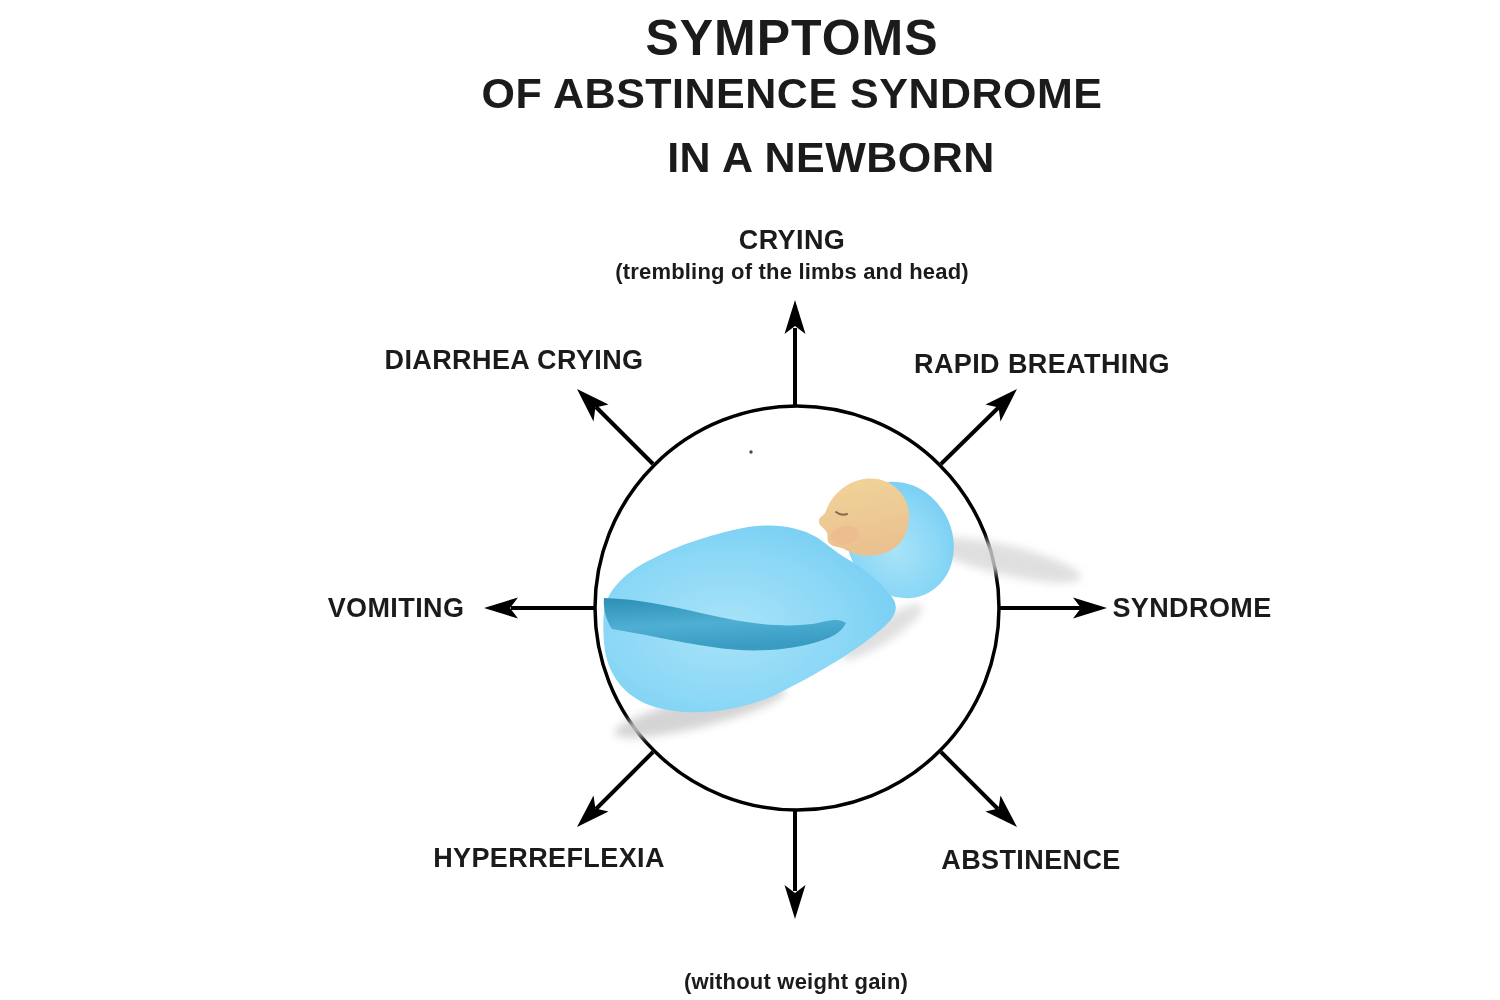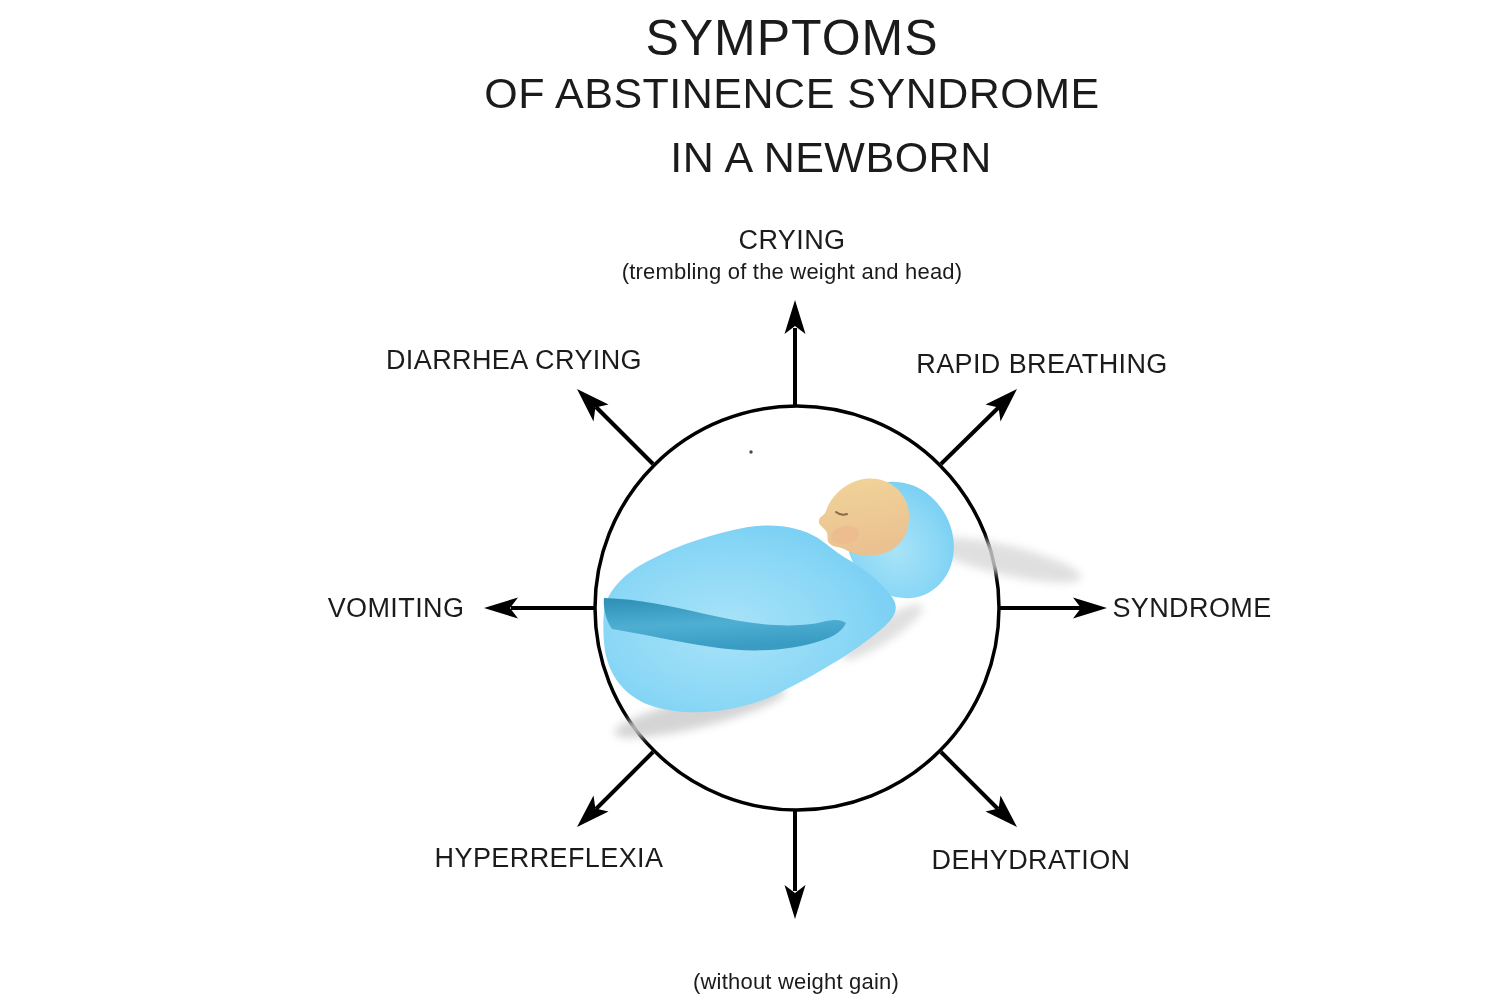--- a/index.html
+++ b/index.html
@@ -14,21 +14,21 @@
     background:var(--bg);
     overflow:hidden;
     font-family:"Liberation Sans", sans-serif;
   }
   .canvas svg{position:absolute;left:0;top:0;}
   .txt{
     position:absolute;
     transform:translate(-50%,-50%);
     white-space:nowrap;
     color:var(--text);
-    font-weight:400;
+    font-weight:700;
     text-align:right;
   }
   .title-1{font-size:50px;letter-spacing:1px;}
   .title-2{font-size:43px;letter-spacing:0.5px;}
   .label{font-size:27px;letter-spacing:0.4px;}
   .sublabel{font-size:22px;letter-spacing:0.2px;}
 </style>
 </head>
 <body>
 
@@ -139,27 +139,27 @@
     </g>
   </svg>
 
   <div>
     <div class="txt title-1" style="left:792px;top:38px;">SYMPTOMS</div>
     <div class="txt title-2" style="left:792px;top:93px;">OF ABSTINENCE SYNDROME</div>
     <div class="txt title-2" style="left:831px;top:140px;margin-top:17px;">IN A NEWBORN</div>
   </div>
 
   <div class="txt label" style="left:792px;top:240px;">CRYING</div>
-  <div class="txt sublabel" style="left:792px;top:272px;">(trembling of the weight and head)</div>
+  <div class="txt sublabel" style="left:792px;top:272px;">(trembling of the limbs and head)</div>
 
   <div class="txt label" style="left:1042px;top:364px;">RAPID BREATHING</div>
 
   <div class="txt label" style="left:1192px;top:608px;">SYNDROME</div>
 
-  <div class="txt label" style="left:1031px;top:860px;">DEHYDRATION</div>
+  <div class="txt label" style="left:1031px;top:860px;">ABSTINENCE</div>
 
   <div class="txt sublabel" style="left:796px;top:982px;">(without weight gain)</div>
 
   <div class="txt label" style="left:549px;top:858px;">HYPERREFLEXIA</div>
 
   <div class="txt label" style="left:396px;top:608px;">VOMITING</div>
 
   <div class="txt label" style="left:514px;top:360px;">DIARRHEA CRYING</div>
 
 </div>

